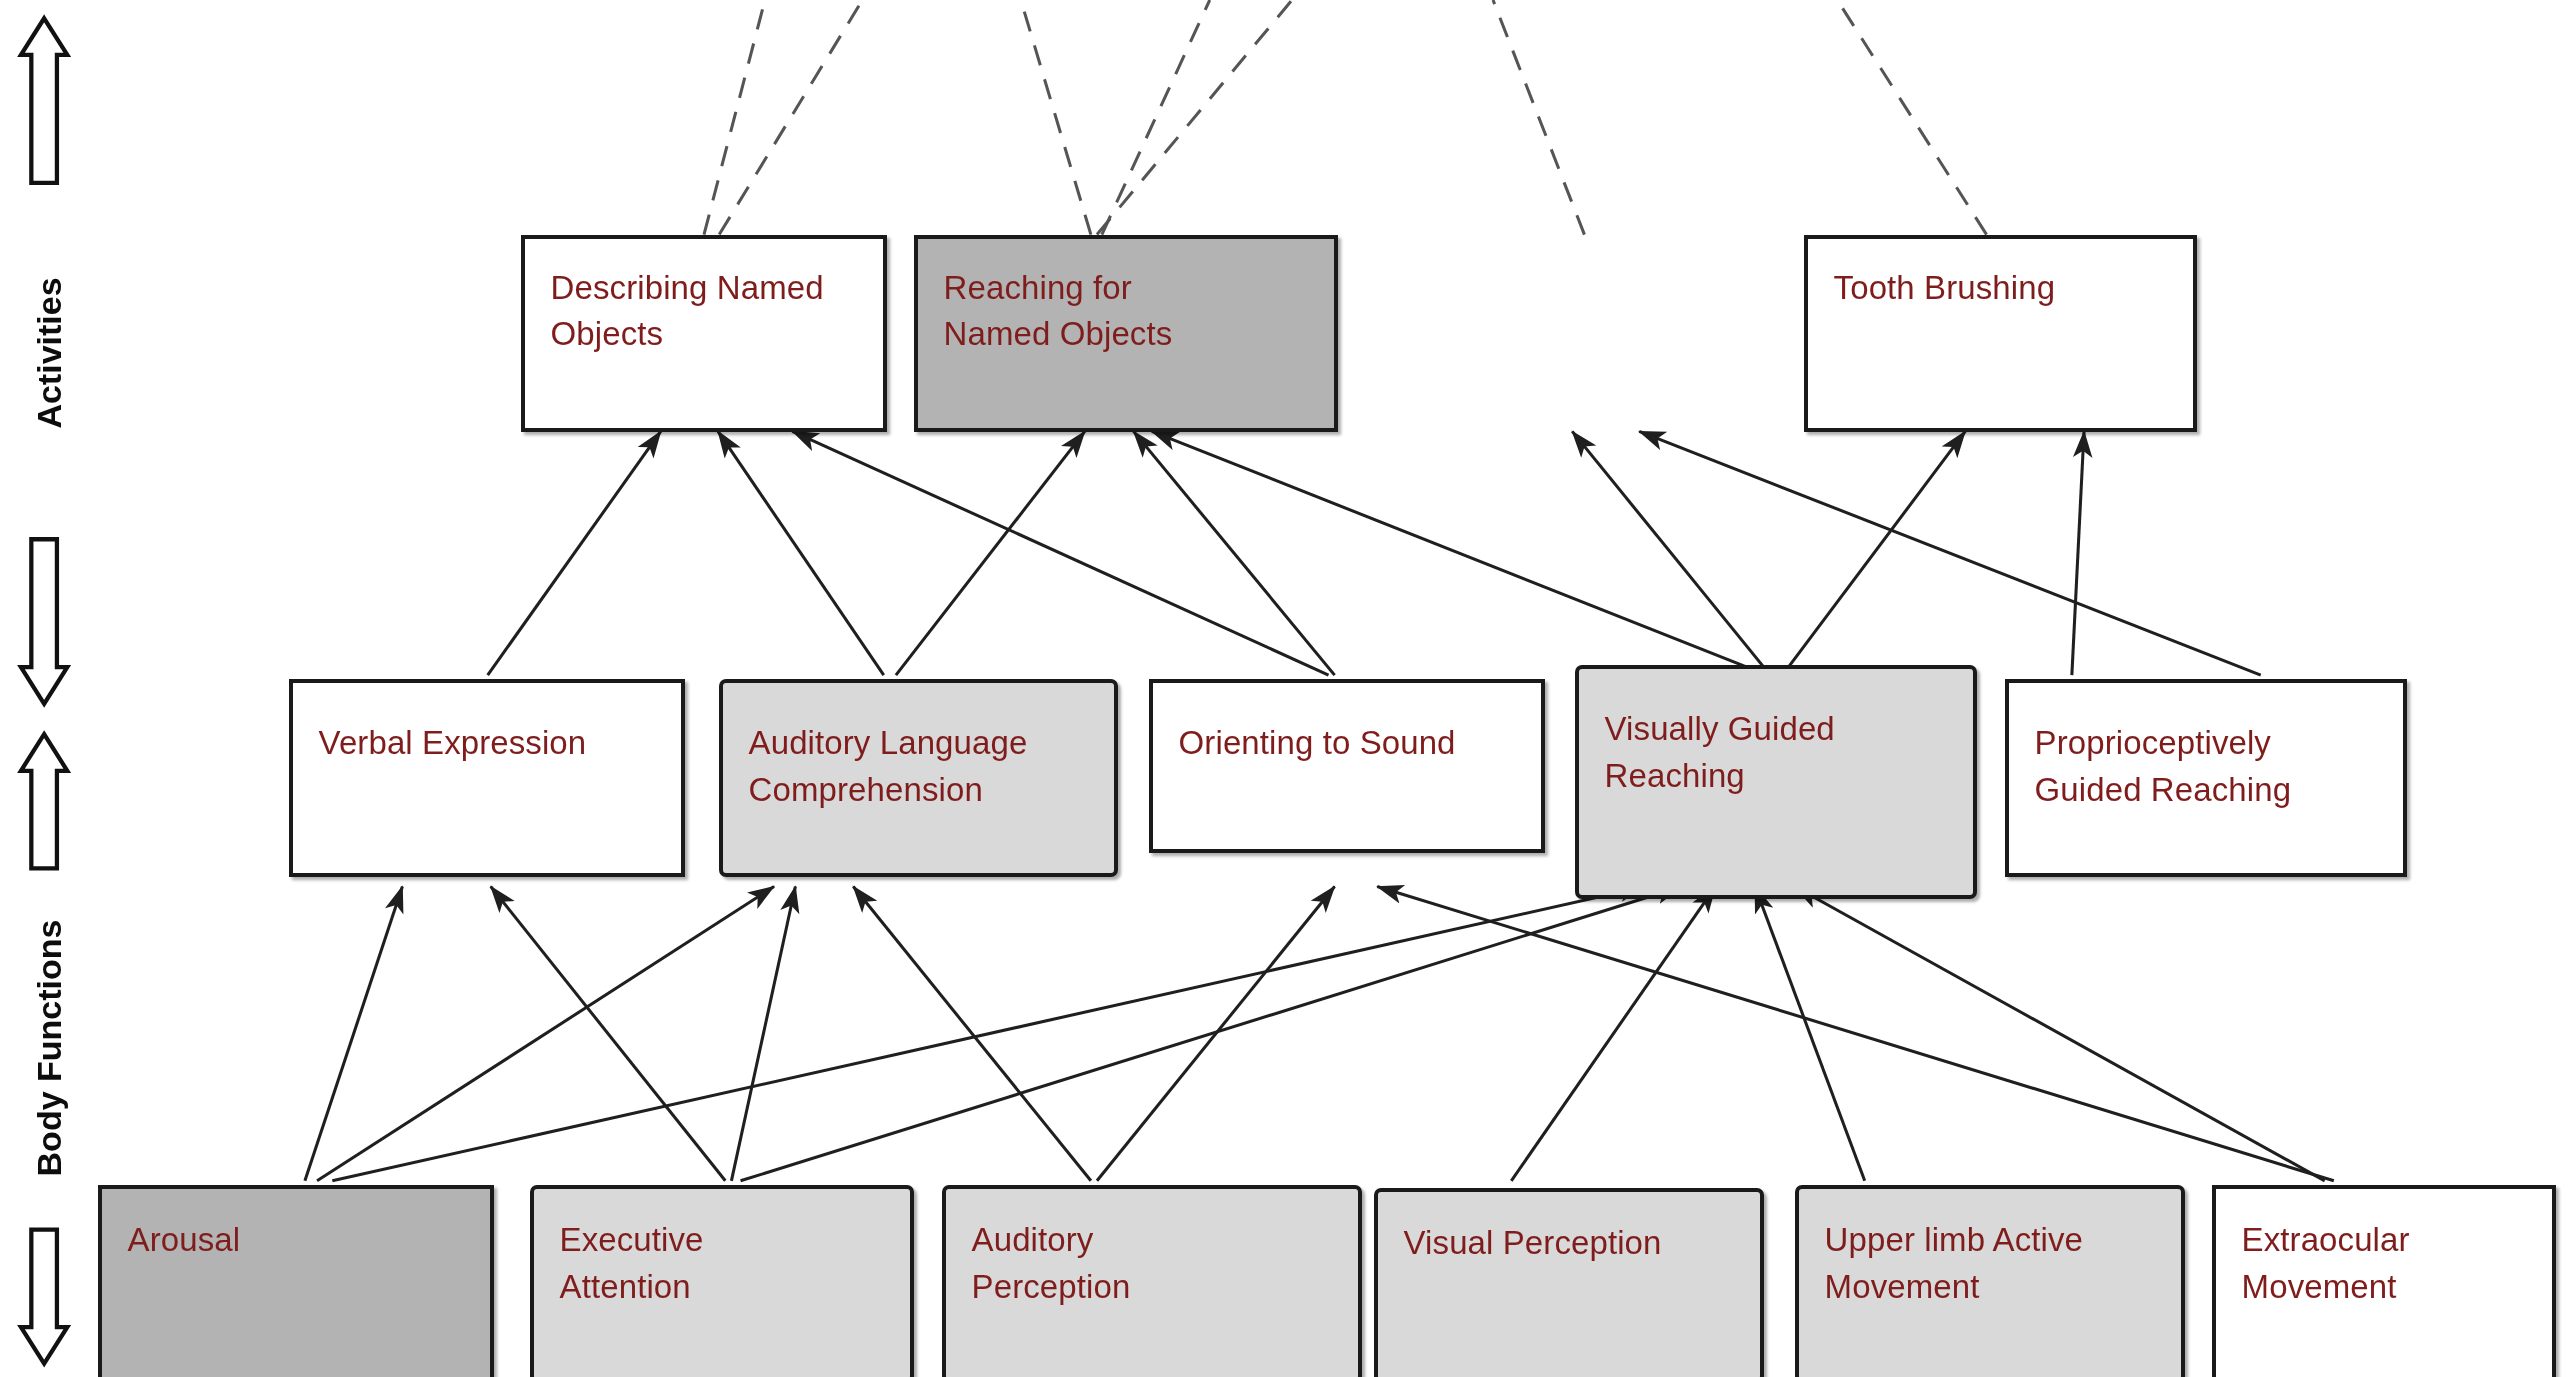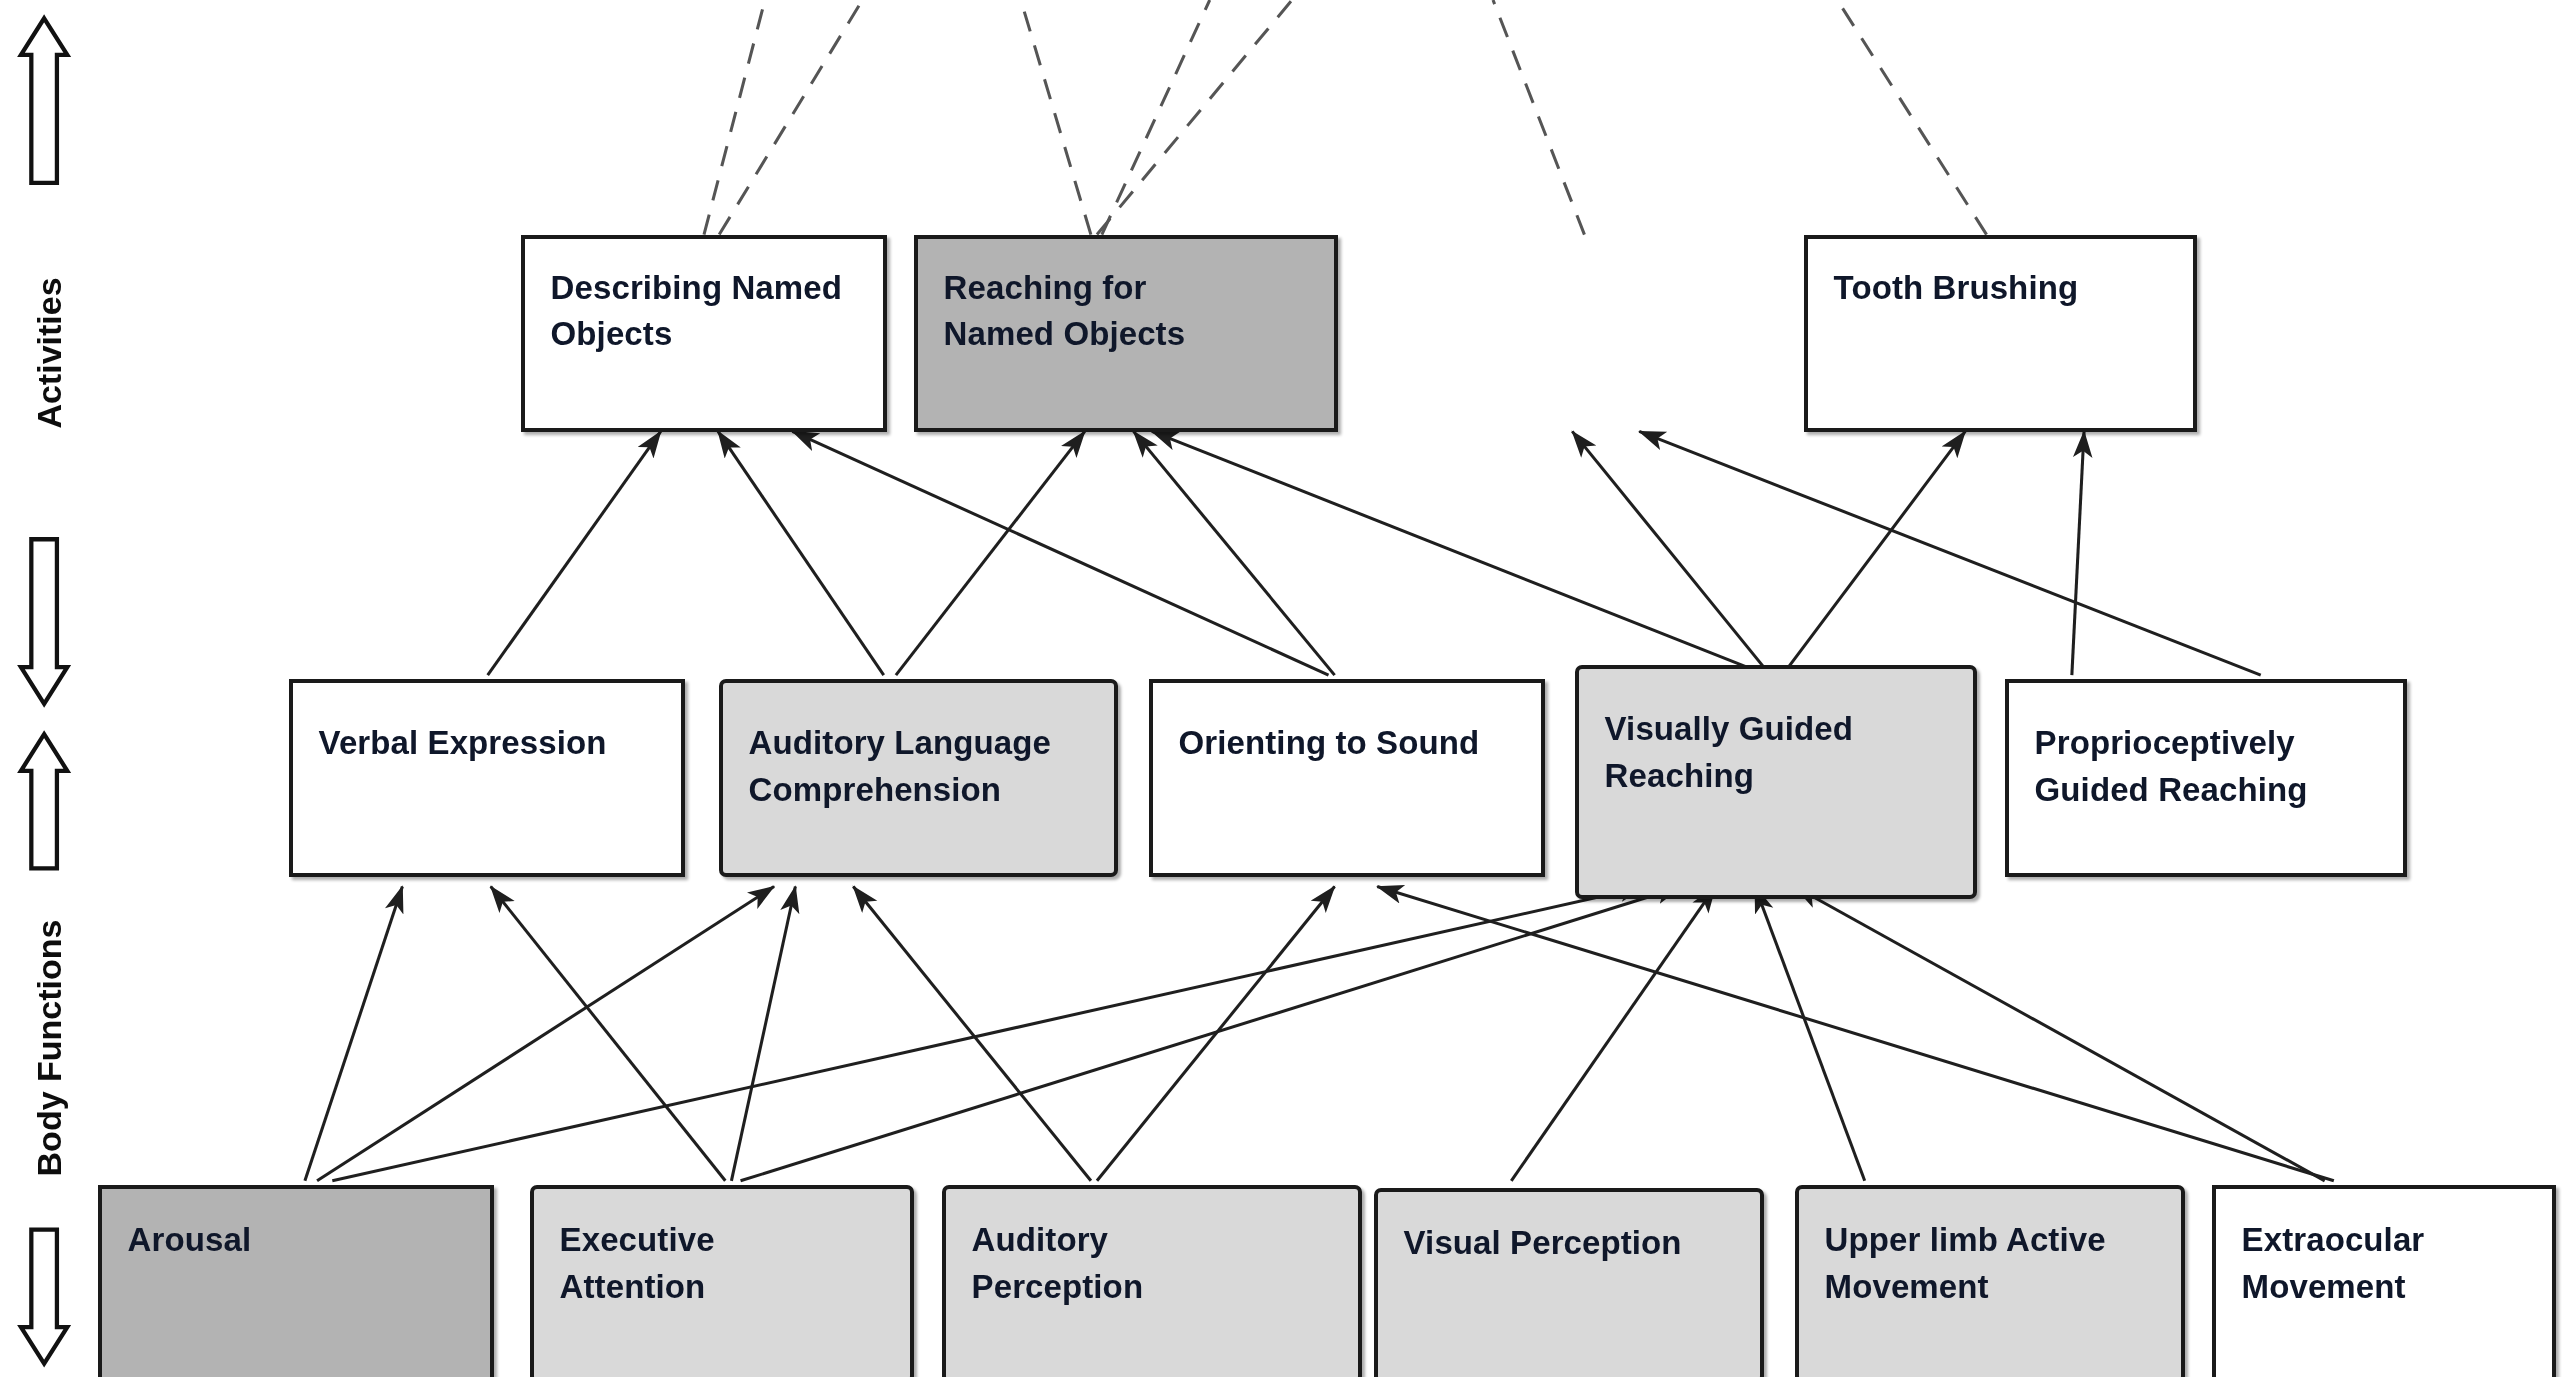--- a/index.html
+++ b/index.html
@@ -20,26 +20,25 @@
     border:4.3px solid #1a1a1a;
     background:#ffffff;
     box-shadow:3px 3px 3px rgba(0,0,0,0.32);
     display:block;
   }
   .node.shade-light{background:#d9d9d9;border-radius:7px;}
   .node.shade-dark{background:#b3b3b3;}
   .node .label{
     position:absolute;
     left:25.6px; right:16px;
-    color:#0f172a;
+    color:#7f1d1d;
     font-size:33px;
     line-height:1.42;
     letter-spacing:0.1px;
     white-space:pre-line;
-    font-weight:bold;
   }
   .node.row-top .label{top:25.6px;}
   .node.row-mid .label{top:37px;}
   .node.row-bot .label{top:28px;}
 
   .axis{position:absolute;z-index:3;}
   .axis .axlabel{
     position:absolute;
     left:50%;
     transform-origin:center center;
@@ -141,21 +140,21 @@
 
     <div class="node row-mid" style="left:289px;top:679px;width:396px;height:198px;">
       <div class="label">Verbal Expression</div>
     </div>
 
     <div class="node row-mid shade-light" style="left:719px;top:679px;width:399px;height:198px;">
       <div class="label">Auditory Language
 Comprehension</div>
     </div>
 
-    <div class="node row-mid" style="left:1149px;top:679px;width:396px;height:198px;">
+    <div class="node row-mid" style="left:1149px;top:679px;width:396px;height:174px;">
       <div class="label">Orienting to Sound</div>
     </div>
 
     <div class="node row-mid shade-light" style="left:1575px;top:665px;width:402px;height:234px;">
       <div class="label">Visually Guided
 Reaching</div>
     </div>
 
     <div class="node row-mid" style="left:2005px;top:679px;width:402px;height:198px;">
       <div class="label">Proprioceptively

